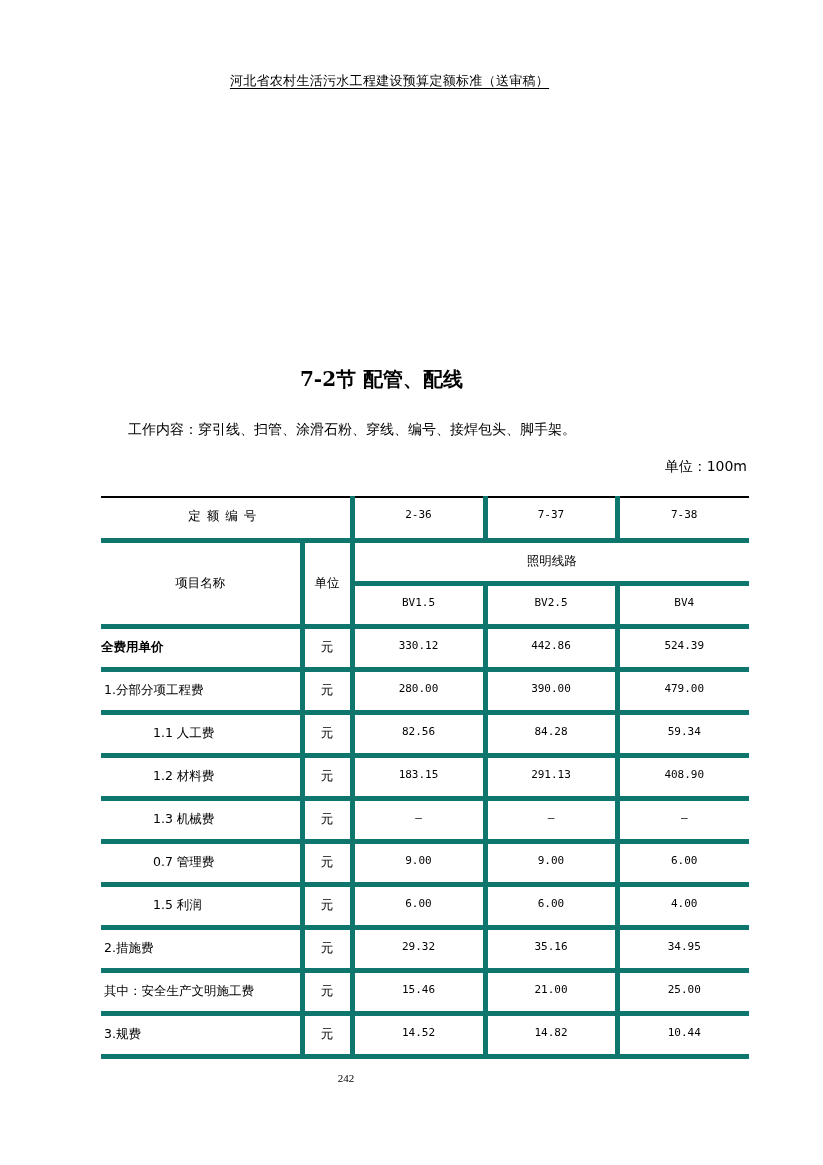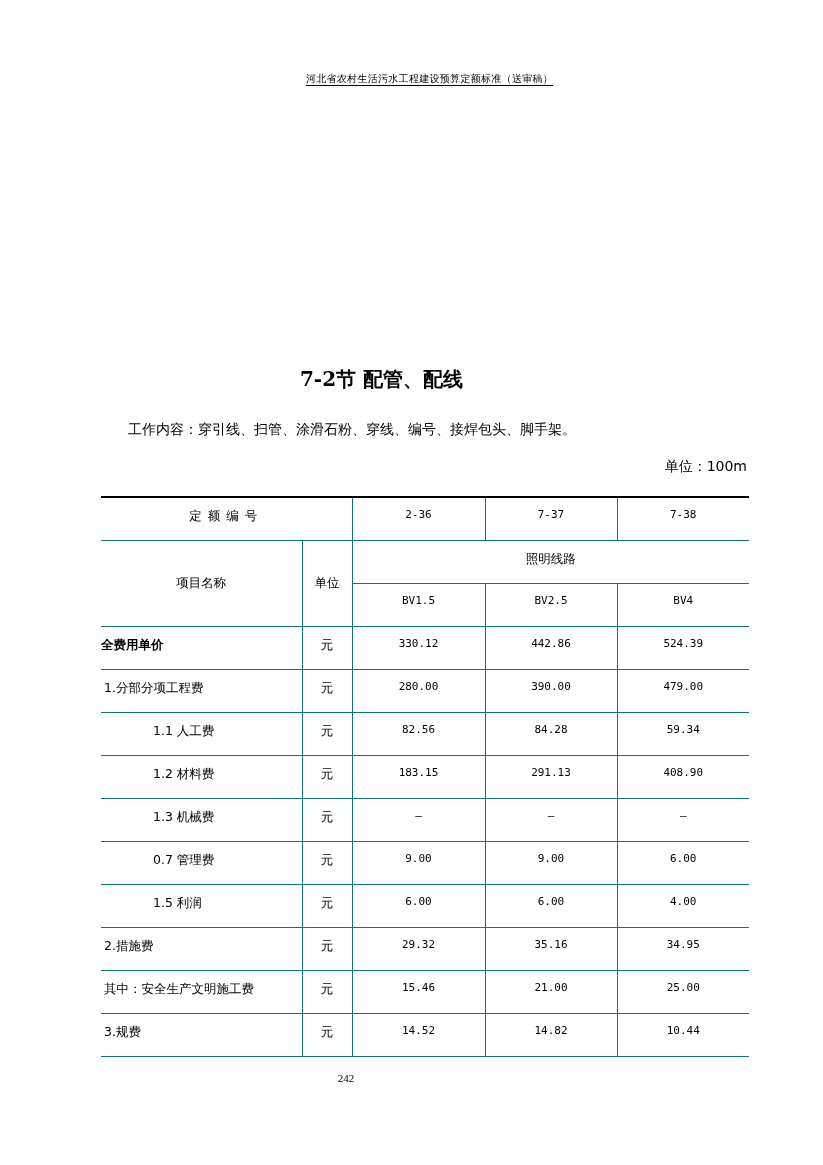--- a/index.html
+++ b/index.html
@@ -1,27 +1,27 @@
 <!DOCTYPE html>
 <html><head>
 <meta charset="utf-8">
 <style>
   html, body { margin: 0; padding: 0; background: #ffffff; }
   body { width: 823px; height: 1165px; position: relative; overflow: hidden;
          font-family: "DejaVu Sans", "Liberation Sans", sans-serif; color: #000; }
   .running-header { position: absolute; top: 72px; left: 0; width: 779px; text-align: center;
-         font-size: 10px; letter-spacing: 0.3px; margin-left: 40px; }
+         font-size: 13px; letter-spacing: 0.3px; }
   .running-header span { text-decoration: underline; text-underline-offset: 3px; }
   .section-title { position: absolute; top: 366px; left: 0; width: 763px; text-align: center;
          font-family: "DejaVu Serif", "Liberation Serif", serif; font-size: 20px; font-weight: bold; }
   .work-content { position: absolute; top: 421px; left: 128px; font-size: 14px; }
   .unit-note { position: absolute; top: 458px; right: 76px; font-size: 14px; }
   table.quota { position: absolute; top: 496px; left: 101px; width: 648px; border-collapse: collapse;
          table-layout: fixed; font-size: 12px; }
-  table.quota td { border: 1px solid #0f766e; height: 43px; padding: 0; text-align: center;
+  table.quota td { border: 5px solid #0f766e; height: 43px; padding: 0; text-align: center;
          vertical-align: top; padding-top: 10px; box-sizing: border-box; }
   table.quota tr td:first-child { border-left: none; }
   table.quota tr td:last-child { border-right: none; }
   table.quota tr.top-row td { border-top: 2.5px solid #000; }
   table.quota td.name { text-align: left; padding-left: 3px; font-size: 12.5px; }
   table.quota td.name.indent { padding-left: 52px; }
   table.quota td.name.center { padding-left: 0; font-weight: bold; }
   table.quota td.unit { font-size: 12.5px; }
   table.quota td.num { font-family: "DejaVu Sans Mono", "Liberation Mono", monospace; font-size: 11px; }
   table.quota td.head { font-size: 12.5px; }

